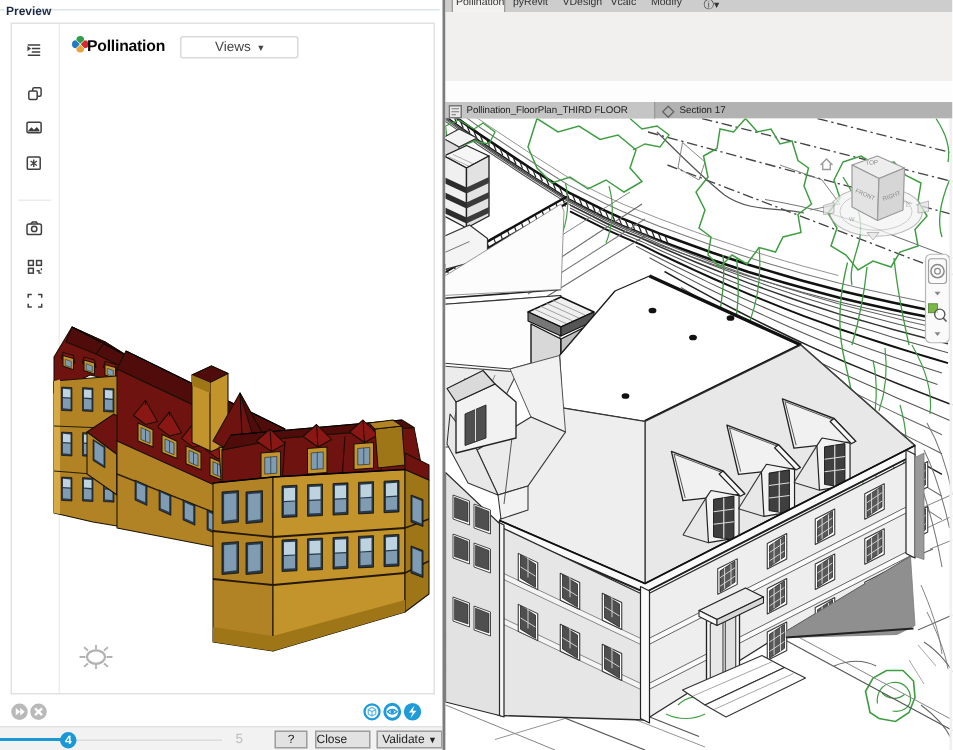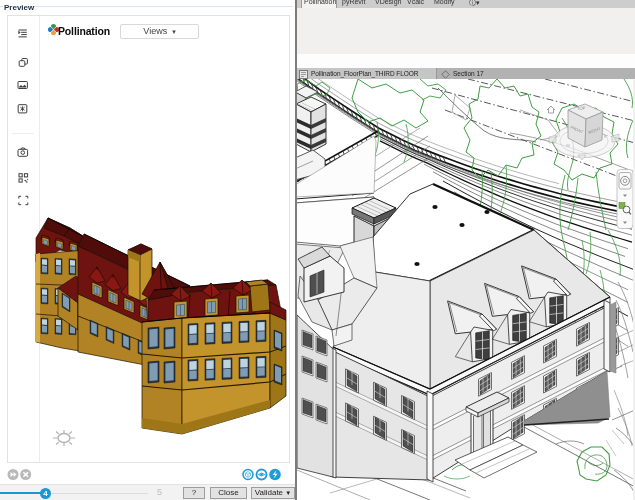--- a/index.html
+++ b/index.html
@@ -270,21 +270,21 @@
       <circle cx="275" cy="10.5" r="5.8" fill="#1e9bd8"></circle>
       <path d="M276.4 6.2 l-3.8 4.8 h2.5 l-1.5 3.8 4 -5 h-2.5 z" fill="#fff"></path>
     </svg>
 
     <div class="abs" style="left:0;top:484px;width:296px;height:16px;background:#f2f2f2;border-top:1px solid #e3e3e3;"></div>
     <div class="abs" style="left:0;top:492px;width:41px;height:2px;background:#1a98d5;"></div>
     <div class="abs" style="left:50px;top:492.5px;width:98px;height:1px;background:#dcdcdc;"></div>
     <div class="abs" style="left:40px;top:488px;width:11px;height:11px;border-radius:50%;background:#1a98d5;color:#fff;font-size:8px;font-weight:bold;text-align:center;line-height:11px;">4</div>
         <div class="abs" style="left:157px;top:487px;font-size:9px;color:#bdbdbd;">5</div>
     <div class="abs" style="left:183px;top:486.5px;width:22px;height:12px;background:#e2e2e2;border:1px solid #9d9d9d;font-size:8px;color:#222;text-align:center;line-height:10px;">?</div>
-    <div class="abs" style="left:210px;top:486.5px;width:37px;height:12px;background:#e2e2e2;border:1px solid #9d9d9d;font-size:8px;color:#222;text-align:center;line-height:10px;">Close</div>
+    <div class="abs" style="left:210px;top:486.5px;width:37px;height:12px;background:#e2e2e2;border:1px solid #9d9d9d;font-size:8px;color:#222;line-height:10px;">Close</div>
     <div class="abs" style="left:251px;top:486.5px;width:44px;height:12px;background:#e2e2e2;border:1px solid #9d9d9d;font-size:8px;color:#222;text-align:center;line-height:10px;">Validate <span style="font-size:6px;">▼</span></div>
   </div>
 
   <div class="abs" style="left:295px;top:0;width:340px;height:500px;background:#fff;">
 
     <div class="abs" style="left:0;top:0;width:2px;height:500px;background:#7c7c7c;"></div>
 
     <div class="abs" style="left:2px;top:0;width:338px;height:8px;background:#cdcdcd;"></div>
     <div class="abs" style="left:6px;top:0;width:36px;height:8px;background:#f4f2f1;border-left:1px solid #9a9a9a;border-right:1px solid #9a9a9a;"></div>
     <div class="abs" style="left:9px;top:-2px;font-size:7px;color:#333;">Pollination</div>

